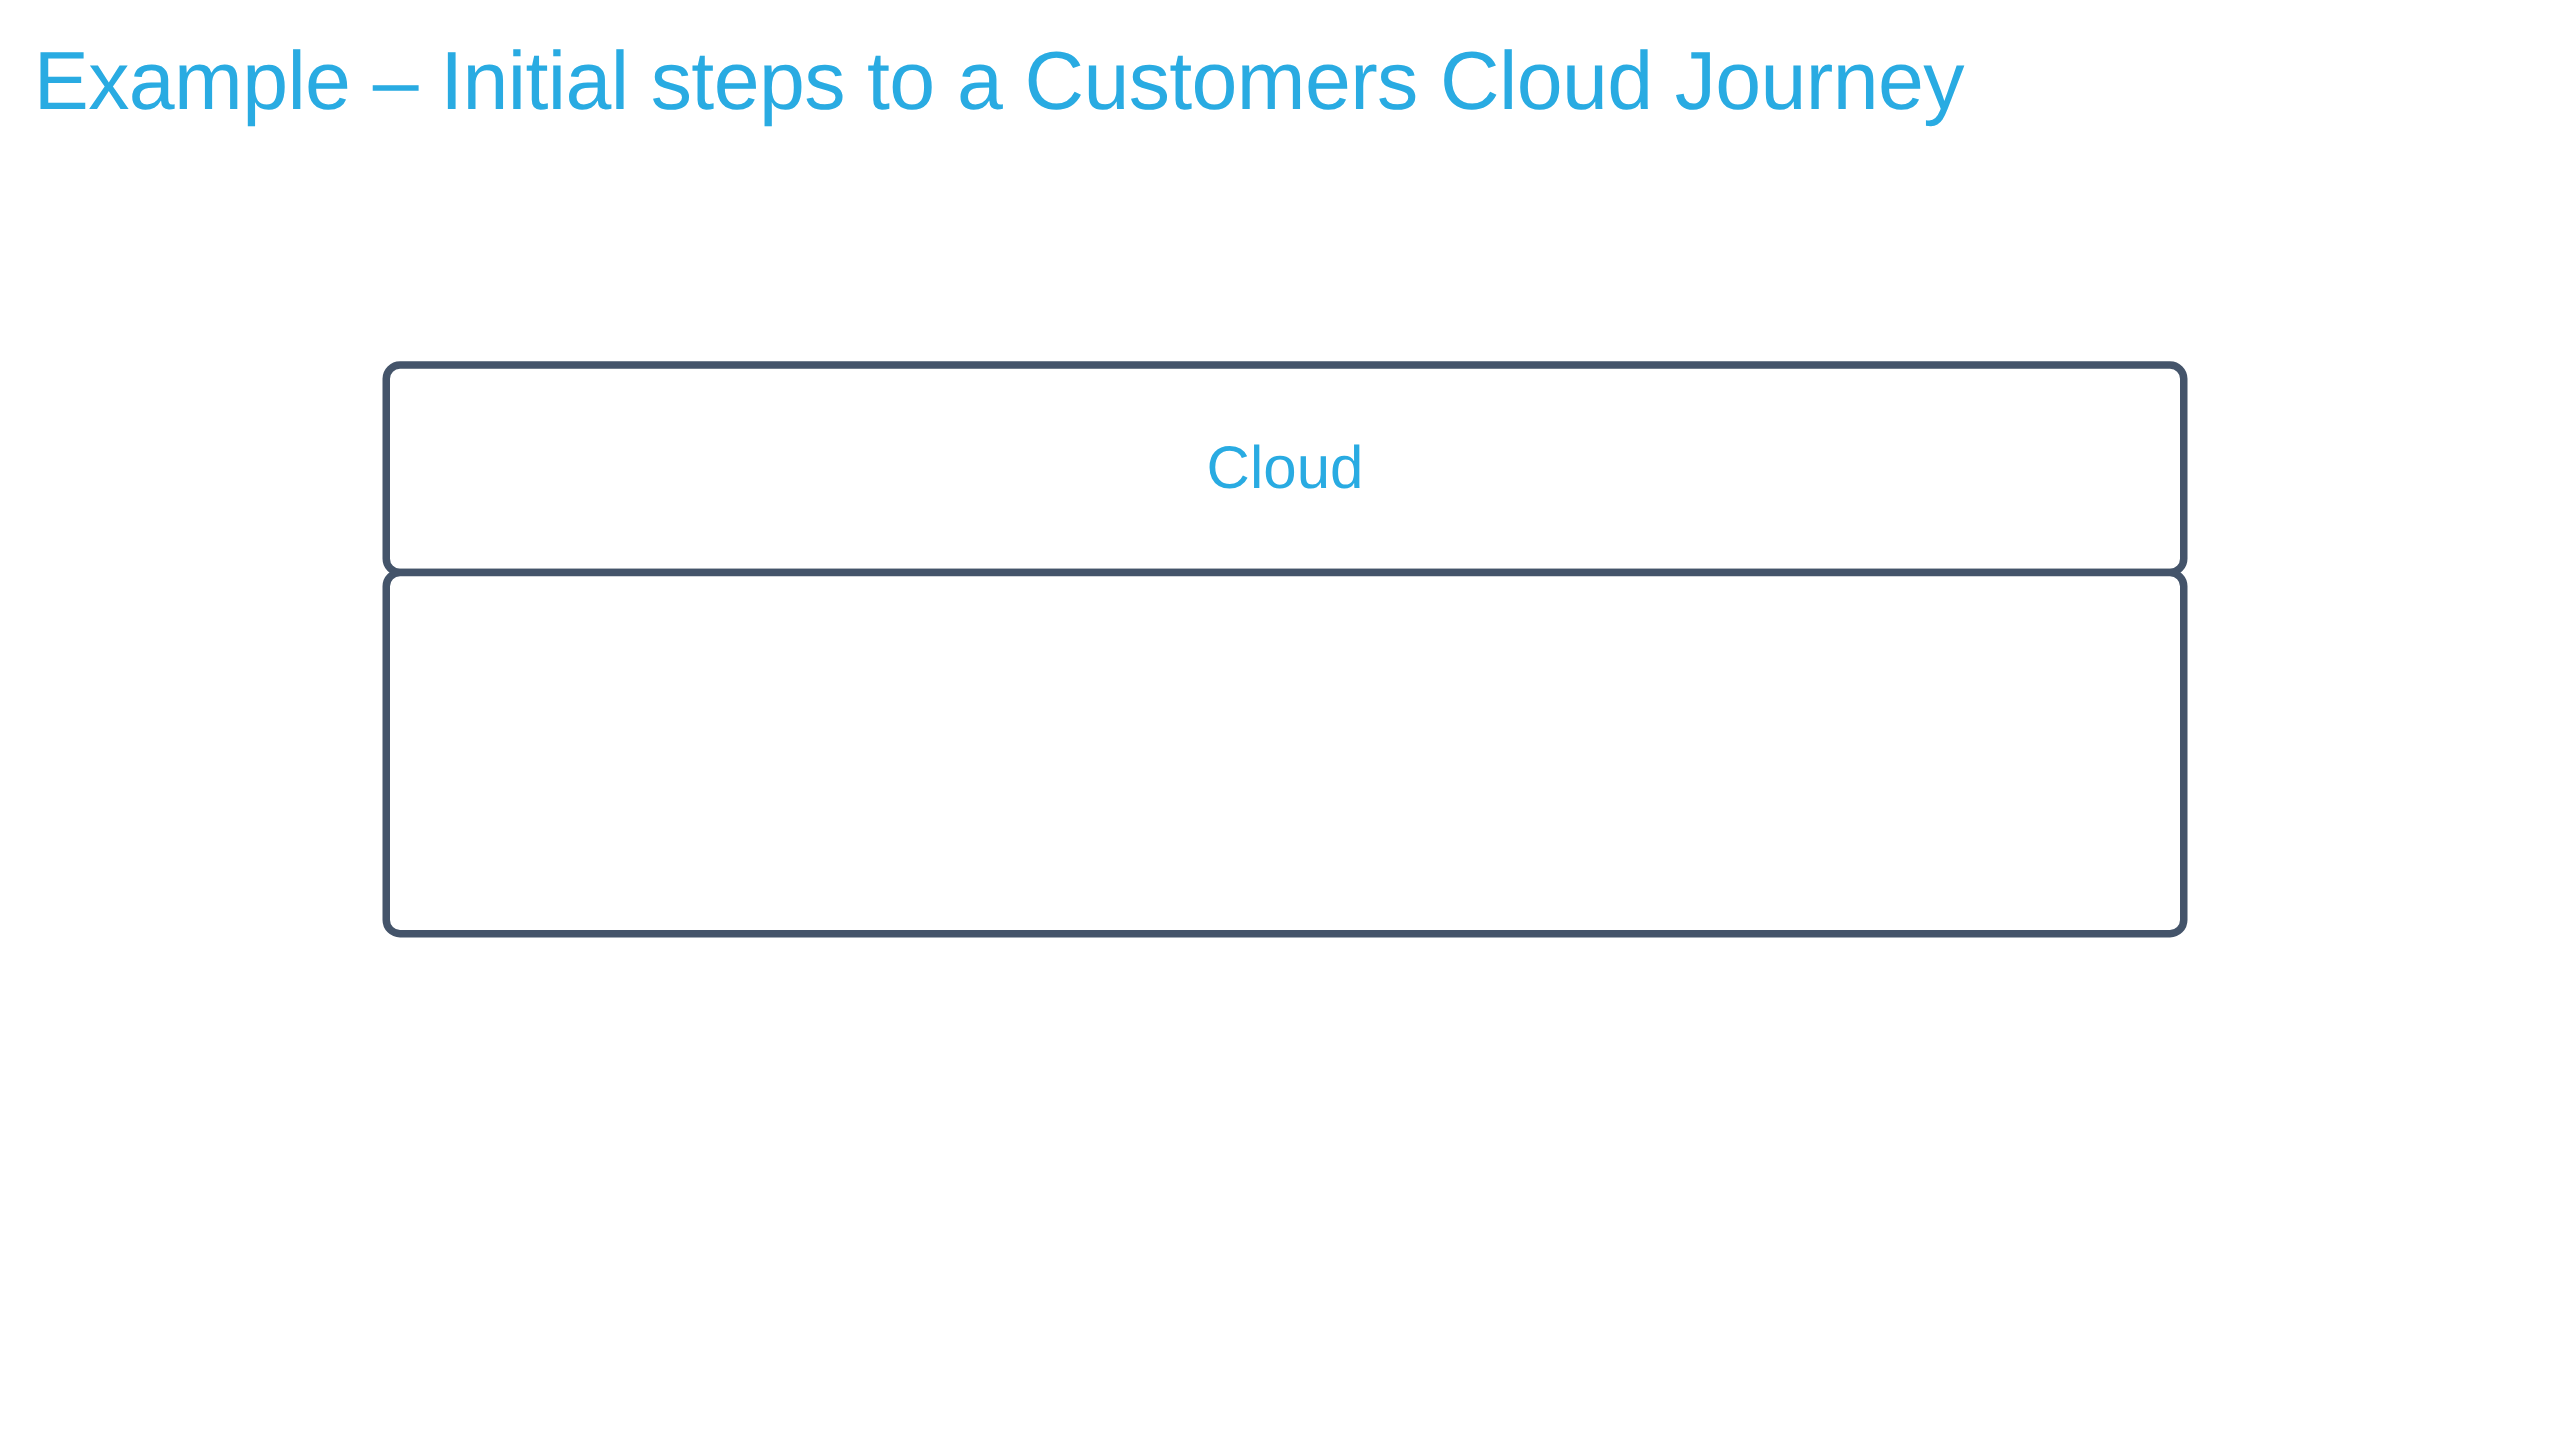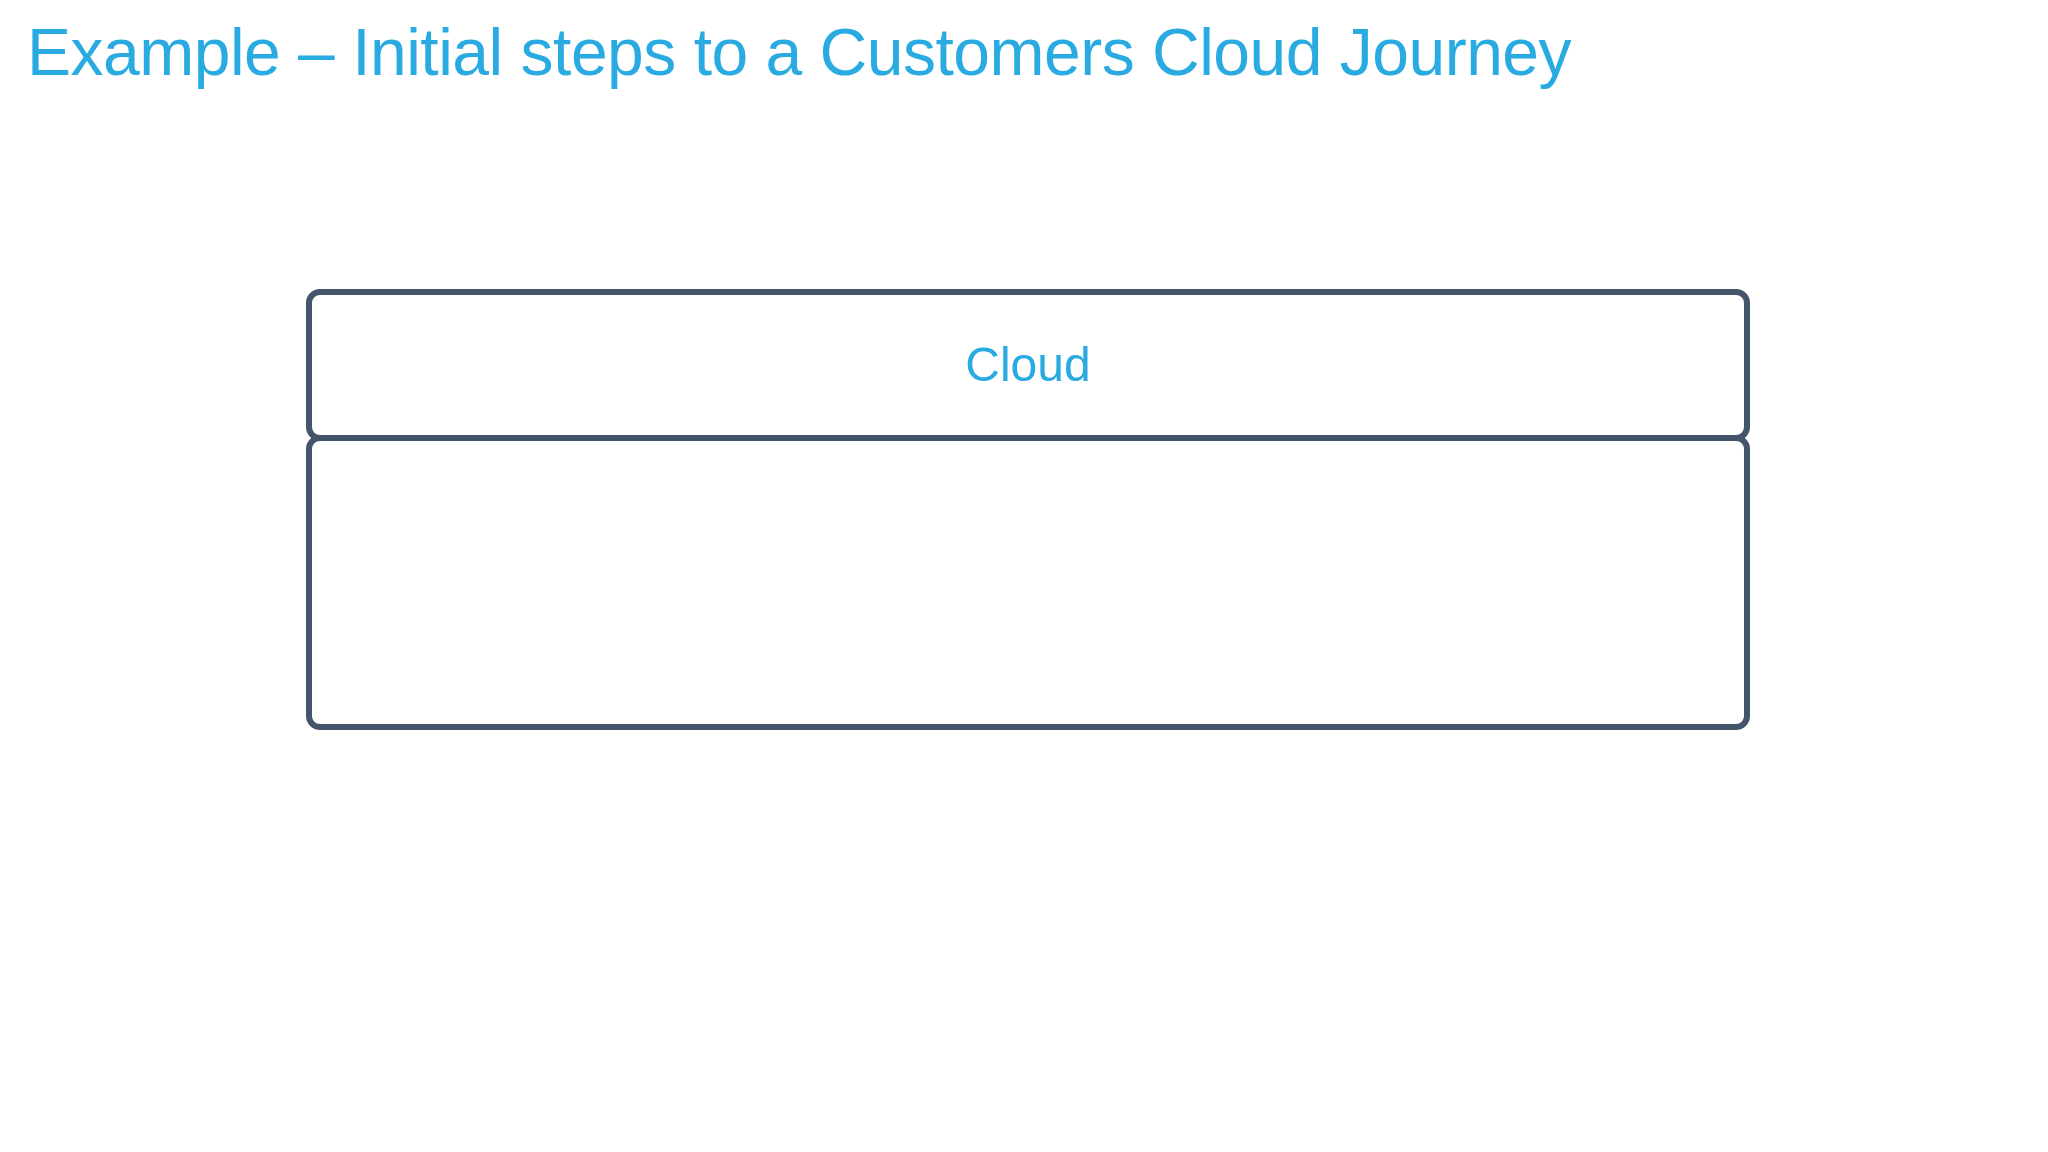--- a/index.html
+++ b/index.html
@@ -10,21 +10,21 @@
     width: 2048px;
     height: 1152px;
     position: relative;
     background: #ffffff;
     font-family: "Liberation Sans", sans-serif;
     overflow: hidden;
   }
   .slide-title {
     position: absolute;
     left: 27px;
-    top: 14px;
+    top: 26px;
     margin: 0;
     font-size: 66px;
     font-weight: 400;
     letter-spacing: -0.5px;
     color: #29ABE2;
     white-space: nowrap;
   }
   .diagram {
     position: absolute;
     left: 306px;
@@ -39,21 +39,21 @@
     background: #ffffff;
     display: flex;
     flex-direction: column;
     align-items: center;
     justify-content: center;
     text-align: center;
   }
   .layer + .layer {
     margin-top: -6px; 
   }
-  .layer-cloud   { height: 152px; }
+  .layer-cloud   { height: 172px; }
   .layer-middle  { height: 295px; }
   .layer-onprem  { height: 187px; }
   .layer-label {
     color: #29ABE2;
     font-size: 48px;
     line-height: 1.28;
     font-weight: 400;
   }
 </style>
 </head>

